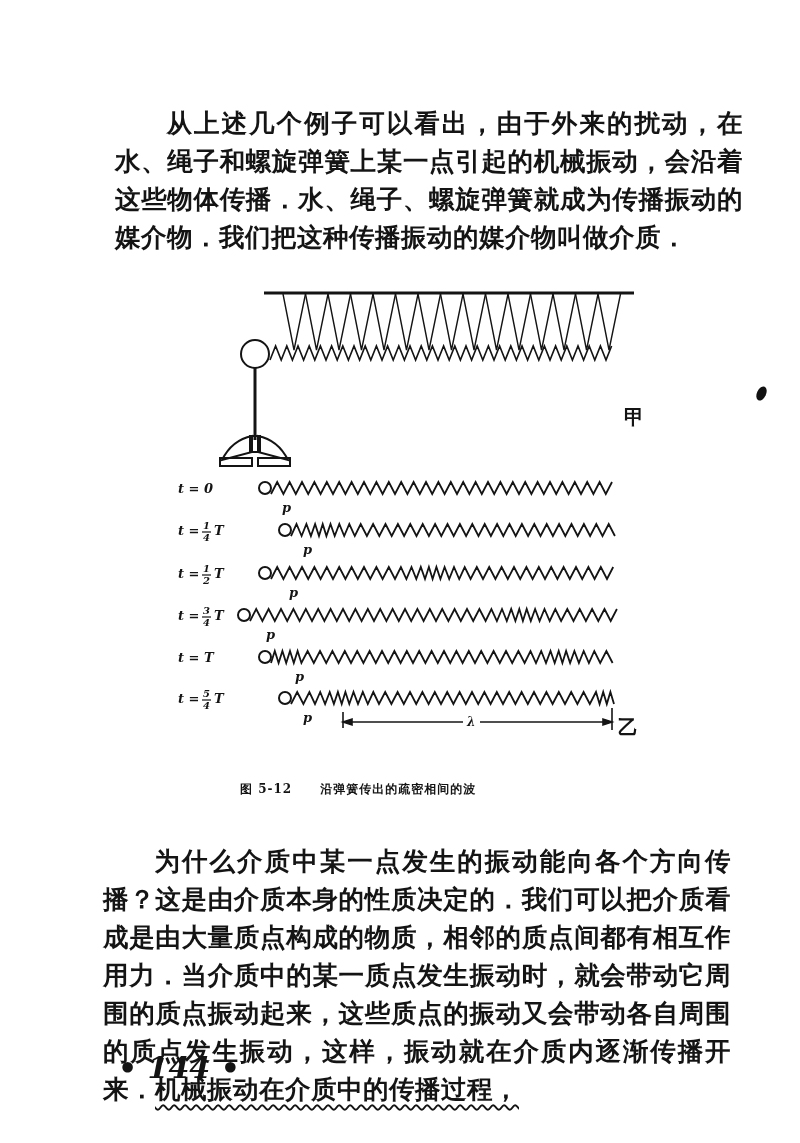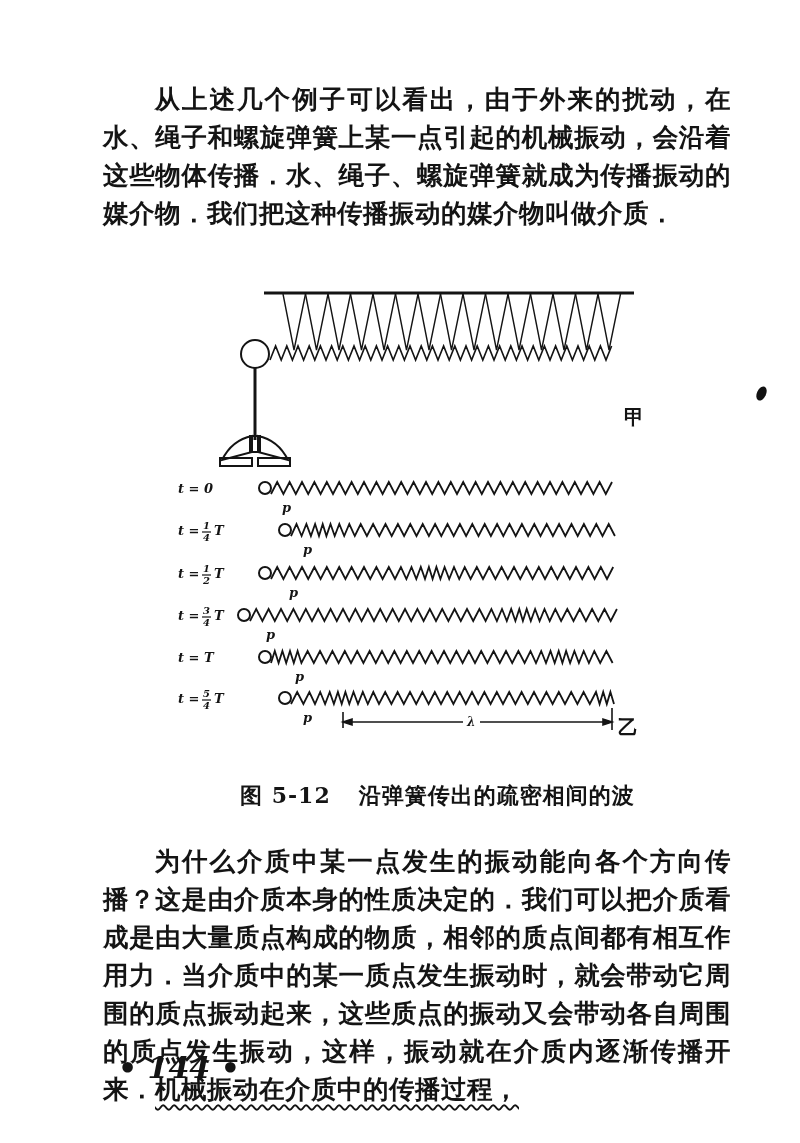--- a/index.html
+++ b/index.html
@@ -1,25 +1,25 @@
 <!DOCTYPE html>
 <html><head>
 <meta charset="utf-8">
 <style>
   html, body { margin:0; padding:0; }
   body { width:800px; height:1143px; background:#ffffff; position:relative; overflow:hidden;
          font-family: "DejaVu Serif", "Liberation Serif", serif; color:#141414; }
   .para { position:absolute; left:103px; width:628px; font-size:25.5px; line-height:38px;
           font-weight:bold; letter-spacing:0.5px; text-align:justify; }
   .para .indent { display:inline-block; width:50px; }
-  #p1 { top:80px; }
+  #p1 { top:104px;margin-left:12px; }
   #p2 { top:842px; }
   .wavy { text-decoration: underline wavy #141414; text-underline-offset:6px; text-decoration-thickness:1.5px; }
   #figure { position:absolute; left:0; top:270px; width:800px; height:500px; }
-  #caption { position:absolute; top:781px; left:240px; font-size:22px; font-weight:bold; letter-spacing:1px; }
+  #caption { position:absolute; top:781px; left:240px; font-size:12px; font-weight:bold; letter-spacing:1px; }
   #caption .num { margin-right:28px; }
   #page-num { position:absolute; top:1050px; left:118px; font-size:30px; font-weight:bold; font-style:italic; }
   .lbl { font-family:"DejaVu Serif", serif; font-style:italic; font-weight:bold; fill:#141414; }
   .cn { font-family:"DejaVu Sans", sans-serif; font-weight:bold; fill:#141414; }
   .blot { position:absolute; left:757px; top:386px; width:9px; height:15px; background:#111; border-radius:50%; transform:rotate(25deg); }
 </style>
 </head>
 <body>
 
 <div class="para" id="p1"><span class="indent"></span><span>从上述几个例子可以看出，由于外来的扰动，在水、绳子和螺旋弹簧上某一点引起的机械振动，会沿着这些物体传播．水、绳子、螺旋弹簧就成为传播振动的媒介物．我们把这种传播振动的媒介物叫做介质．</span></div>

